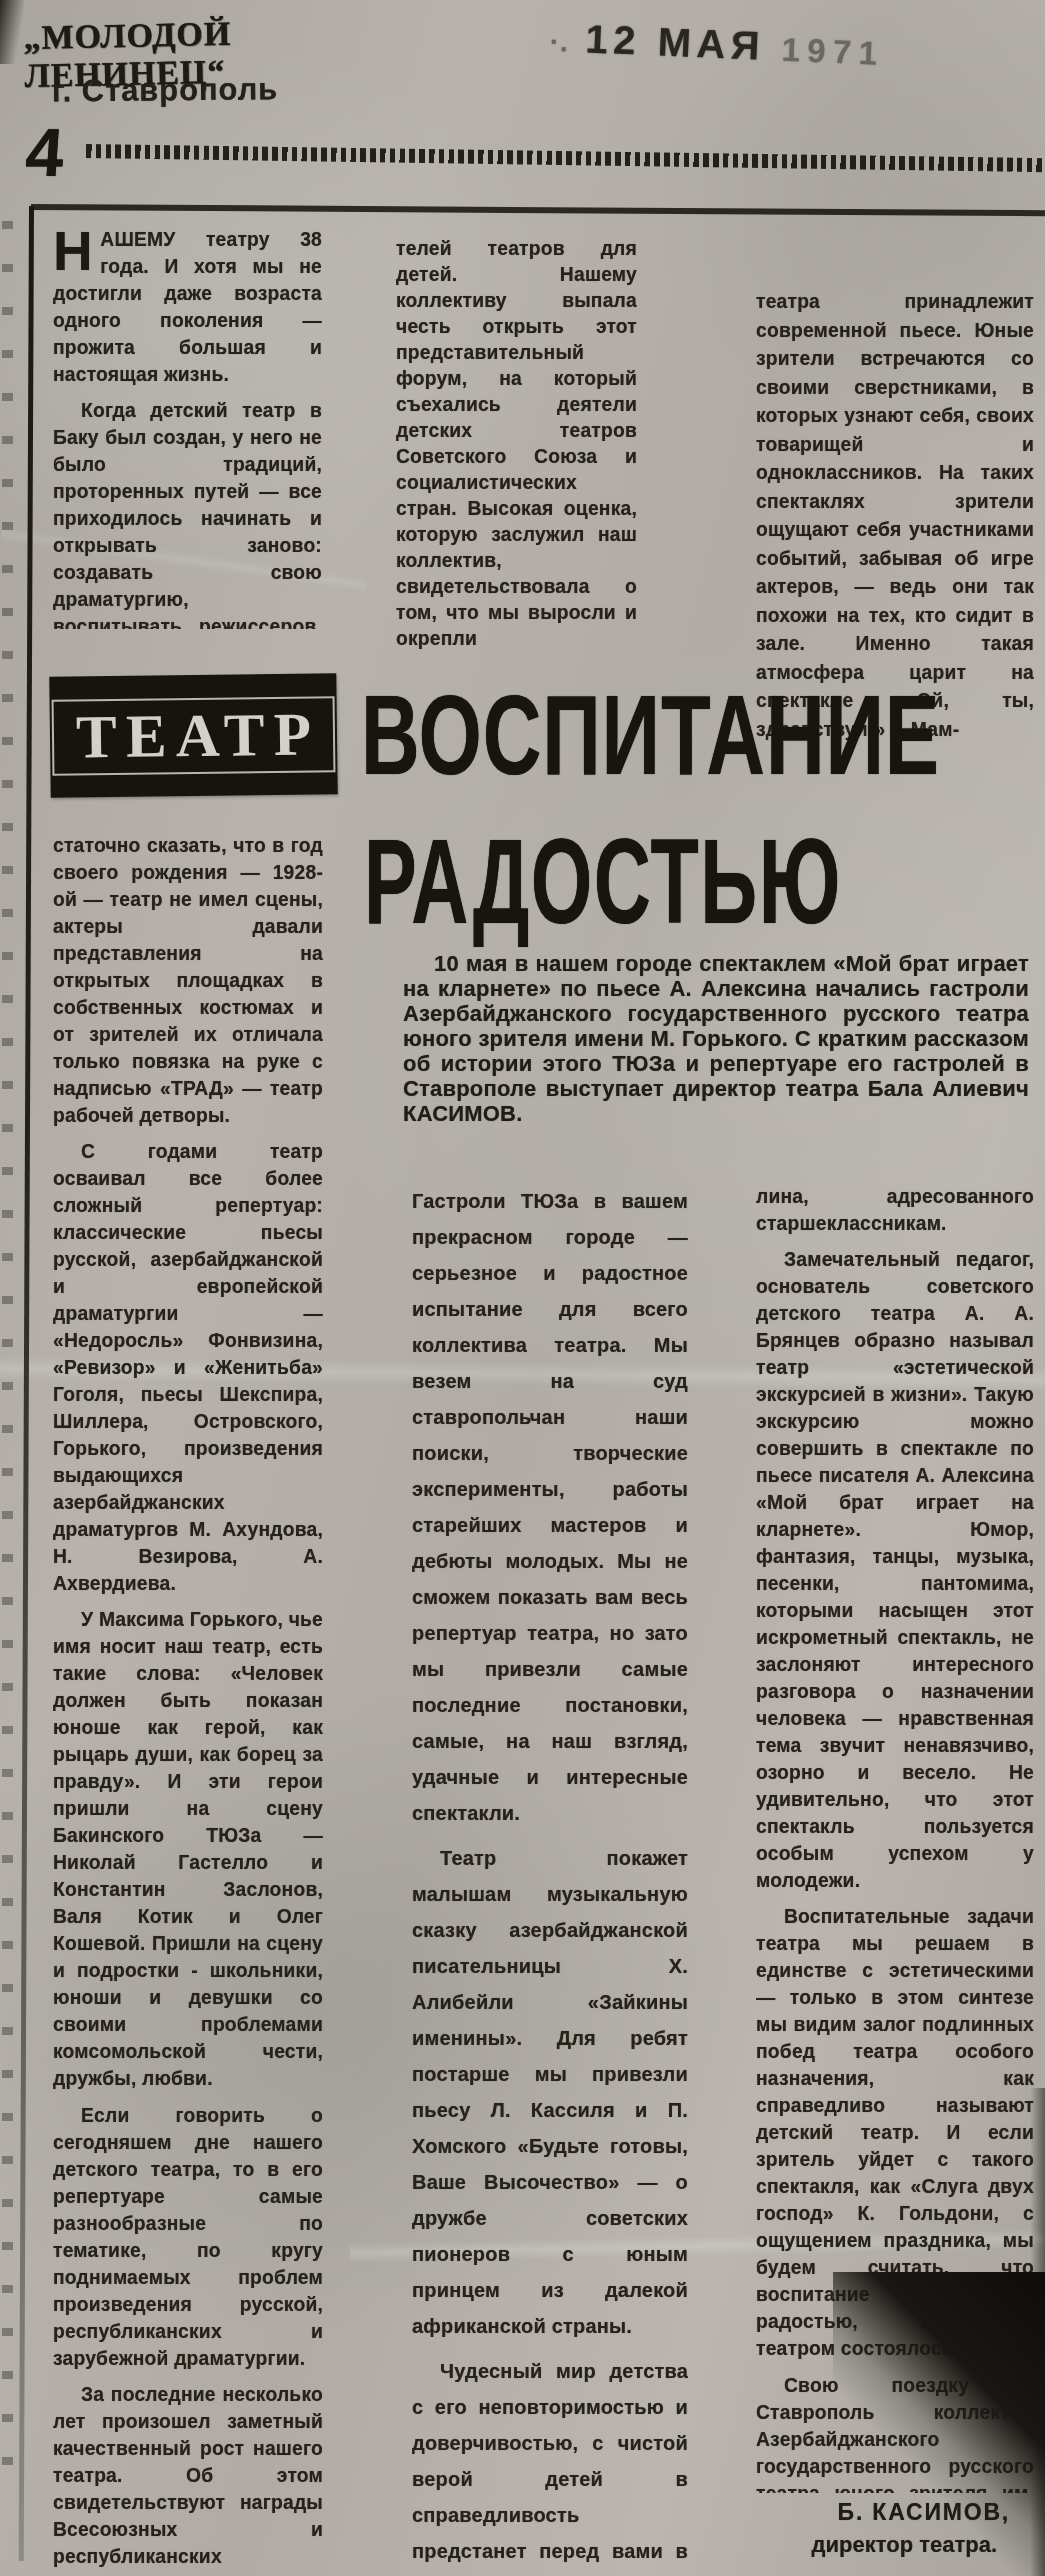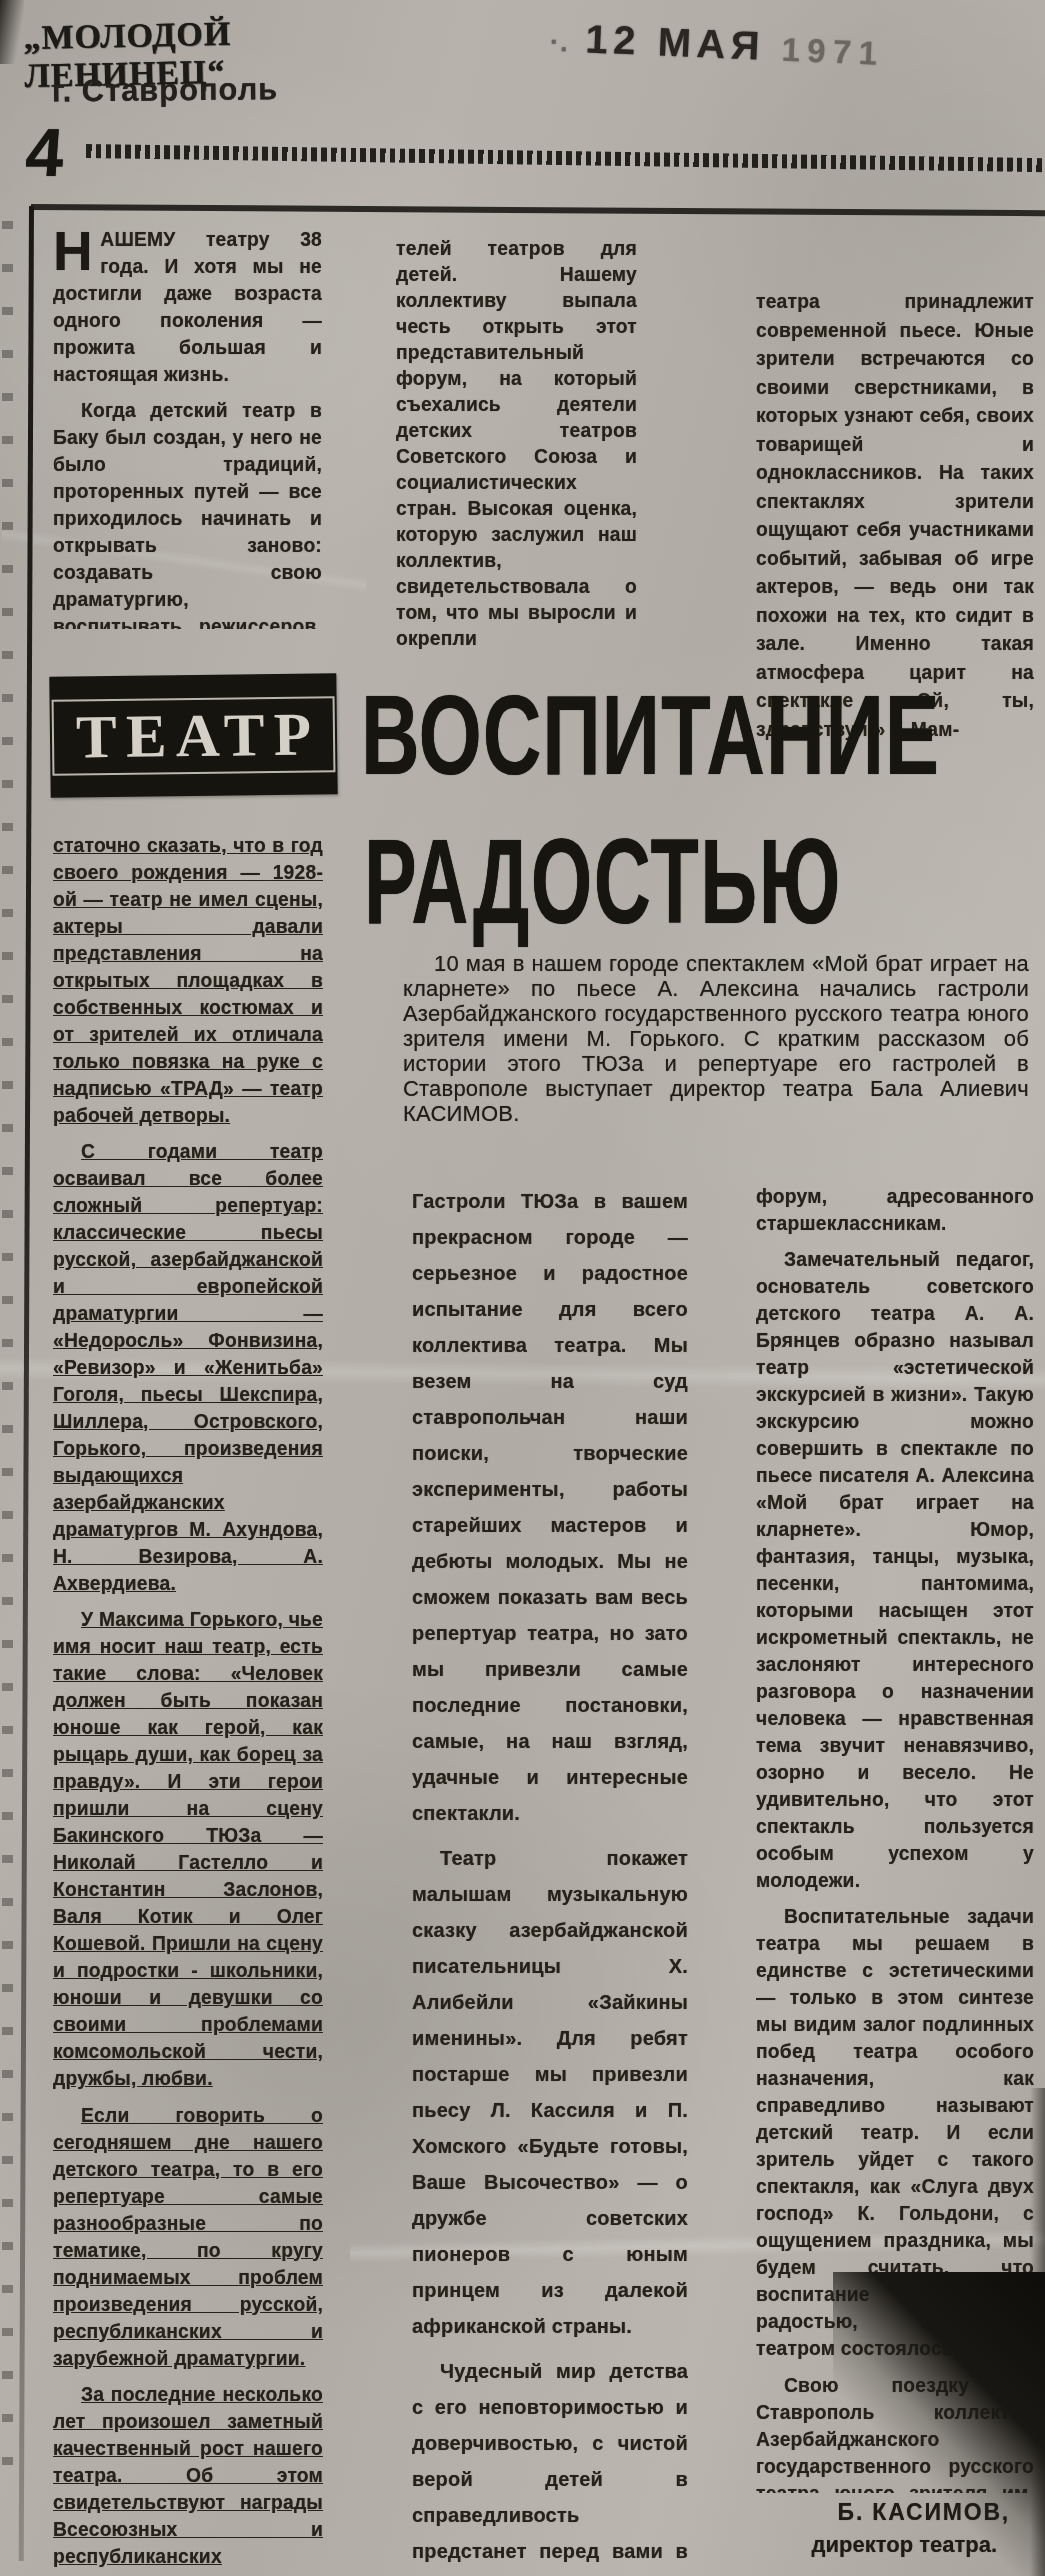--- a/index.html
+++ b/index.html
@@ -106,26 +106,26 @@
     text-shadow:0 0 0.9px #17150f;
   }
   .headline-2{
     position:absolute;left:364px;top:821px;
     font-weight:900;font-size:99px;line-height:99px;white-space:nowrap;color:#17150f;
     transform:scale(.80,1.22);transform-origin:left top;letter-spacing:1.8px;
     text-shadow:0 0 0.9px #17150f;
   }
   .lede{
     left:403px;top:951px;width:626px;height:219px;
-    font-size:22px;line-height:25px;font-weight:400;color:#201d17;
+    font-size:22px;line-height:25px;font-weight:700;color:#201d17;
     letter-spacing:0.2px;text-shadow:0 0 0.9px rgba(32,29,23,.6);
   }
   .lede p{text-indent:31px;margin:0;}
 
-  .body-col-left{left:53px;top:832px;width:270px;height:1739px;font-size:19.3px;line-height:27px;text-decoration:underline;}
+  .body-col-left{left:53px;top:832px;width:270px;height:1739px;font-size:19.3px;line-height:27px;}
   .body-col-mid{left:412px;top:1183px;width:276px;height:1389px;font-size:20px;line-height:36px;}
   .body-col-right{left:756px;top:1183px;width:278px;height:1310px;font-size:19.3px;line-height:27px;}
 
   .signature{position:absolute;left:756px;top:2499px;width:278px;text-align:right;
     font-weight:900;color:#1f1c16;text-shadow:0 0 0.9px rgba(31,28,22,.6);}
   .signature .sig-name{font-size:23px;letter-spacing:1.8px;padding-right:24px;}
   .signature .sig-role{font-size:22px;padding-right:37px;margin-top:5.5px;}
 </style>
 </head>
 <body>
@@ -180,21 +180,21 @@
   </div>
 
   <div class="col body-text body-col-mid">
     <p class="no-indent">Гастроли ТЮЗа в вашем прекрасном городе — серьезное и радостное испытание для всего коллектива театра. Мы везем на суд ставропольчан наши поиски, творческие эксперименты, работы старейших мастеров и дебюты молодых. Мы не сможем показать вам весь репертуар театра, но зато мы привезли самые последние постановки, самые, на наш взгляд, удачные и интересные спектакли.</p>
     <p>Театр покажет малышам музыкальную сказку азербайджанской писательницы Х. Алибейли «Зайкины именины». Для ребят постарше мы привезли пьесу Л. Кассиля и П. Хомского «Будьте готовы, Ваше Высочество» — о дружбе советских пионеров с юным принцем из далекой африканской страны.</p>
     <p>Чудесный мир детства с его неповторимостью и доверчивостью, с чистой верой детей в справедливость предстанет перед вами в спектакле «Король Матиуш 1-й» Я. Корчака. Это забавная и грустная сказка о маленьком короле Матиуше, который мечтает о счастливой жизни для людей всего мира. Эту же тему радостного и романтического мира детства продолжают спектакли по пьесам шведской писательницы А. Линдгрен «Малыш и Карлсон, который живет на крыше» и последняя наша премьера — «Пеппи Длинный чулок».</p>
 
   </div>
 
   <div class="col body-text body-col-right">
-    <p class="no-indent">форум, адресованного старшеклассникам.</p>
+    <p class="no-indent">лина, адресованного старшеклассникам.</p>
     <p>Замечательный педагог, основатель советского детского театра А. А. Брянцев образно называл театр «эстетической экскурсией в жизни». Такую экскурсию можно совершить в спектакле по пьесе писателя А. Алексина «Мой брат играет на кларнете». Юмор, фантазия, танцы, музыка, песенки, пантомима, которыми насыщен этот искрометный спектакль, не заслоняют интересного разговора о назначении человека — нравственная тема звучит ненавязчиво, озорно и весело. Не удивительно, что этот спектакль пользуется особым успехом у молодежи.</p>
     <p>Воспитательные задачи театра мы решаем в единстве с эстетическими — только в этом синтезе мы видим залог подлинных побед театра особого назначения, как справедливо называют детский театр. И если зритель уйдет с такого спектакля, как «Слуга двух господ» К. Гольдони, с ощущением праздника, мы будем считать, что воспитание театральной радостью, воспитание театром состоялось.</p>
     <p>Свою поездку в Ставрополь коллектив Азербайджанского государственного русского театра юного зрителя им. М. Горького расценивает как серьезный экзамен, творческий отчет перед юными зрителями.</p>
   </div>
 
   <div class="signature">
     <div class="sig-name">Б. КАСИМОВ,</div>
     <div class="sig-role">директор театра.</div>
   </div>
 

